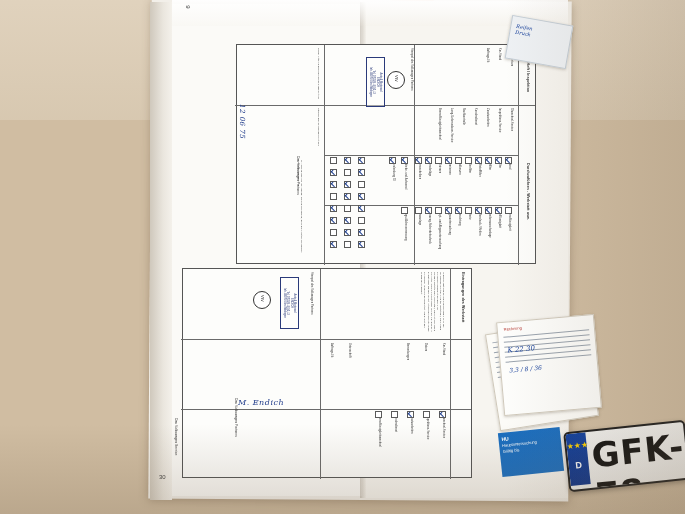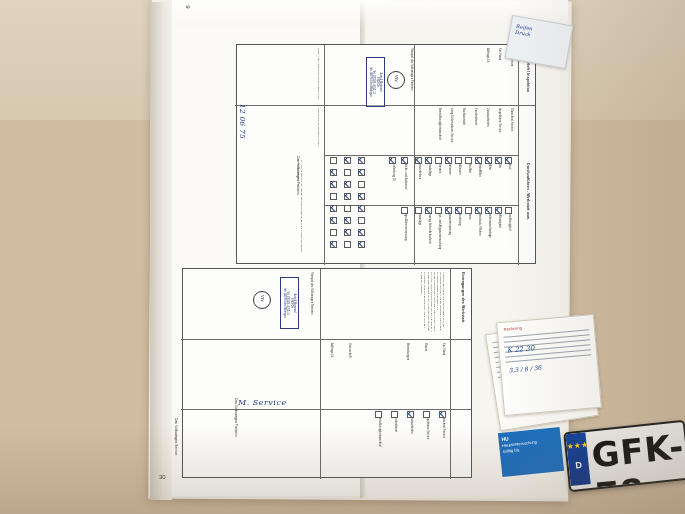--- a/index.html
+++ b/index.html
@@ -448,21 +448,21 @@
     <div class="chk" style="left:142px; top:89px;"></div>
 
     <div class="frow" style="left:3px; top:158px;">Stempel des Volkswagen Partners</div>
     <div class="stamp-circle" style="left:22px; top:200px;"></div>
     <div class="stamp" style="left:8px; top:172px; width:46px;">Auto &amp; Motorrad
 ENDICH
 Tel. 0731/9 48 60 43
 Inh. 89079 Ulm-Wiblingen</div>
   </div>
 
-  <div class="handwrite" style="left:238px; top:398px; font-size:8px;">M. Service</div>
+  <div class="handwrite" style="left:238px; top:398px; font-size:8px;">M. Endich</div>
 
   <div class="footer-txt" style="left:178px; top:418px; transform:rotate(90deg);">Das Volkswagen Service</div>
   <div class="footer-txt" style="left:238px; top:398px; transform:rotate(90deg);">Das Volkswagen Partners</div>
   <div class="footer-txt" style="left:300px; top:156px; transform:rotate(90deg);">Das Volkswagen Partners</div>
 
   <div class="slip slip-b">
     <div class="slip-lines">
       <div class="slip-line"></div>
         <div class="slip-line"></div>
         <div class="slip-line"></div>

